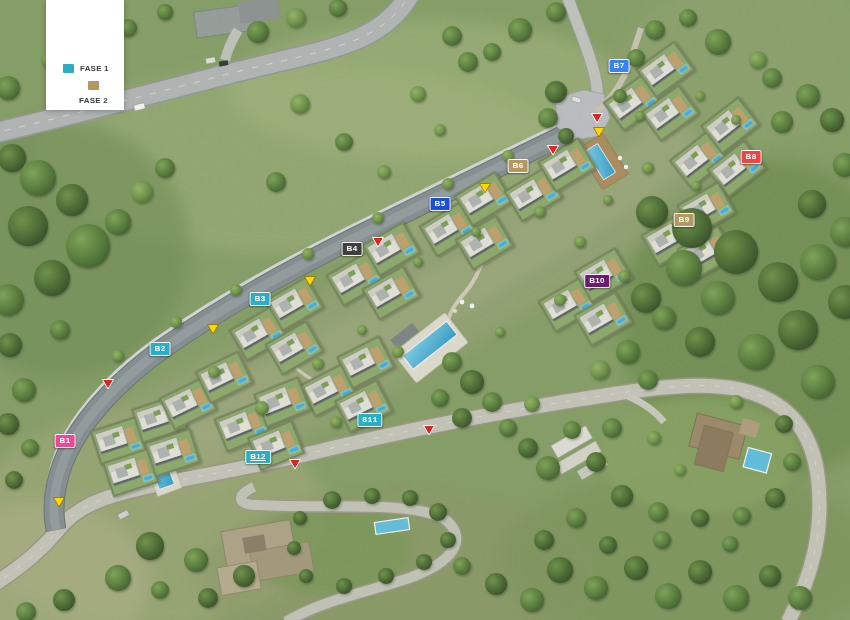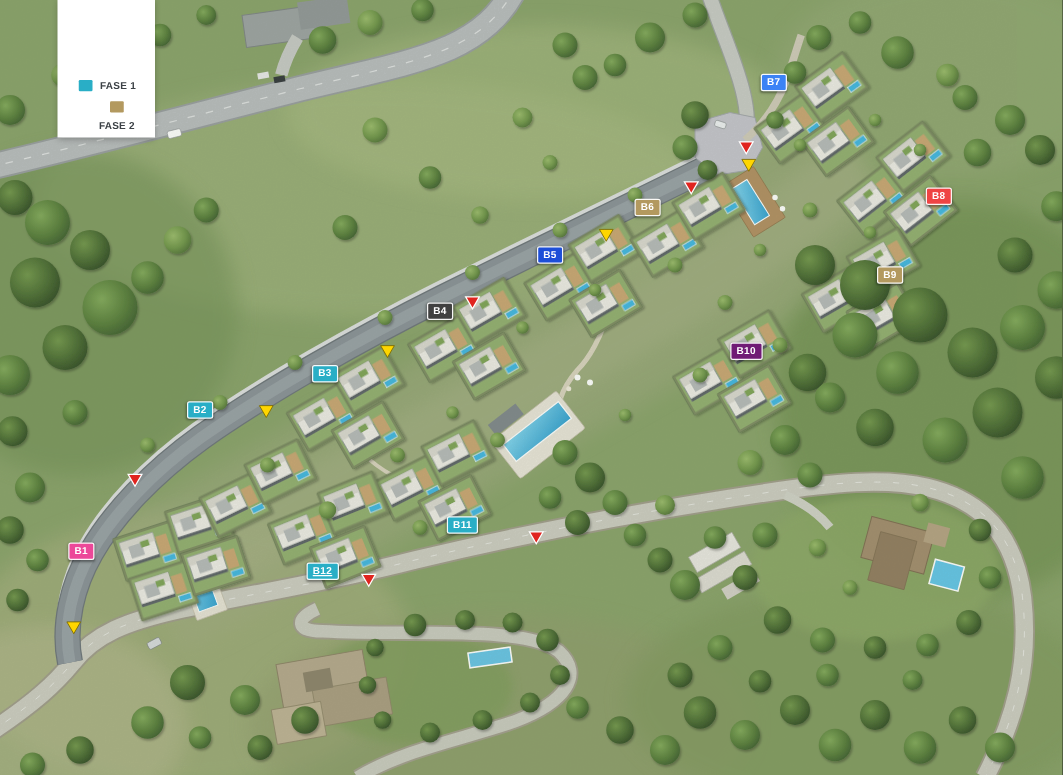--- a/index.html
+++ b/index.html
@@ -743,30 +743,30 @@
       <rect x="134" y="104" width="11" height="6" rx="1.5" fill="#ffffff" stroke="#8a8f92" stroke-width=".5" transform="rotate(-14 139 107)"></rect>
       <rect x="118" y="512" width="11" height="6" rx="1.5" fill="#d6d9dc" stroke="#787d80" stroke-width=".5" transform="rotate(-28 123 515)"></rect>
       <rect x="572" y="97" width="9" height="5" rx="1.5" fill="#eceff1" stroke="#8a8f92" stroke-width=".5" transform="rotate(18 576 99)"></rect>
     </g>
 
     <rect width="850" height="620" filter="url(#grain)" opacity=".12"></rect>
   </svg>
 
   <div id="labels-layer">
       <div class="blabel" style="left: 65px; top: 441px; background-color: #ec4899;">B1</div>
-      <div class="blabel" style="left: 160px; top: 328px; background-color: rgb(41, 174, 198);">B2</div>
+      <div class="blabel" style="left: 160px; top: 349px; background-color: rgb(41, 174, 198);">B2</div>
       <div class="blabel" style="left: 260px; top: 299px; background-color: rgb(41, 174, 198); text-align: center;">B3</div>
       <div class="blabel" style="left: 352px; top: 249px; background-color: #404040;">B4</div>
       <div class="blabel" style="left: 440px; top: 204px; background-color: #1d4ed8;">B5</div>
       <div class="blabel" style="left: 518px; top: 166px; background-color: rgb(179, 153, 95);">B6</div>
       <div class="blabel" style="left: 619px; top: 66px; background-color: #3b82f6;">B7</div>
       <div class="blabel" style="left: 751px; top: 157px; background-color: #ef4444;">B8</div>
-      <div class="blabel" style="left: 712px; top: 220px; background-color: rgb(179, 153, 95);">B9</div>
+      <div class="blabel" style="left: 684px; top: 220px; background-color: rgb(179, 153, 95);">B9</div>
       <div class="blabel" style="left: 597px; top: 281px; background-color: #701a75;">B10</div>
-      <div class="blabel" style="left: 370px; top: 420px; background-color: rgb(41, 174, 198);">B11</div>
+      <div class="blabel" style="left: 370px; top: 420px; background-color: rgb(41, 174, 198); font-family: Liberation Mono, monospace;">B11</div>
       <div class="blabel" style="left: 258px; top: 457px; background-color: rgb(41, 174, 198); text-decoration: underline;">B12</div>
     </div>
 
   <svg id="markers-svg" width="850" height="620" viewBox="0 0 850 620">
       <polygon points="591.5,113.5 602.5,113.5 597,123" fill="#E0241F" stroke="#ffffff" stroke-width="1"></polygon>
       <polygon points="547.5,145.5 558.5,145.5 553,155" fill="#E0241F" stroke="#ffffff" stroke-width="1"></polygon>
       <polygon points="372.5,237.5 383.5,237.5 378,247" fill="#E0241F" stroke="#ffffff" stroke-width="1"></polygon>
       <polygon points="102.5,379.5 113.5,379.5 108,389" fill="#E0241F" stroke="#ffffff" stroke-width="1"></polygon>
       <polygon points="423.5,425.5 434.5,425.5 429,435" fill="#E0241F" stroke="#ffffff" stroke-width="1"></polygon>
       <polygon points="289.5,459.5 300.5,459.5 295,469" fill="#E0241F" stroke="#ffffff" stroke-width="1"></polygon>

